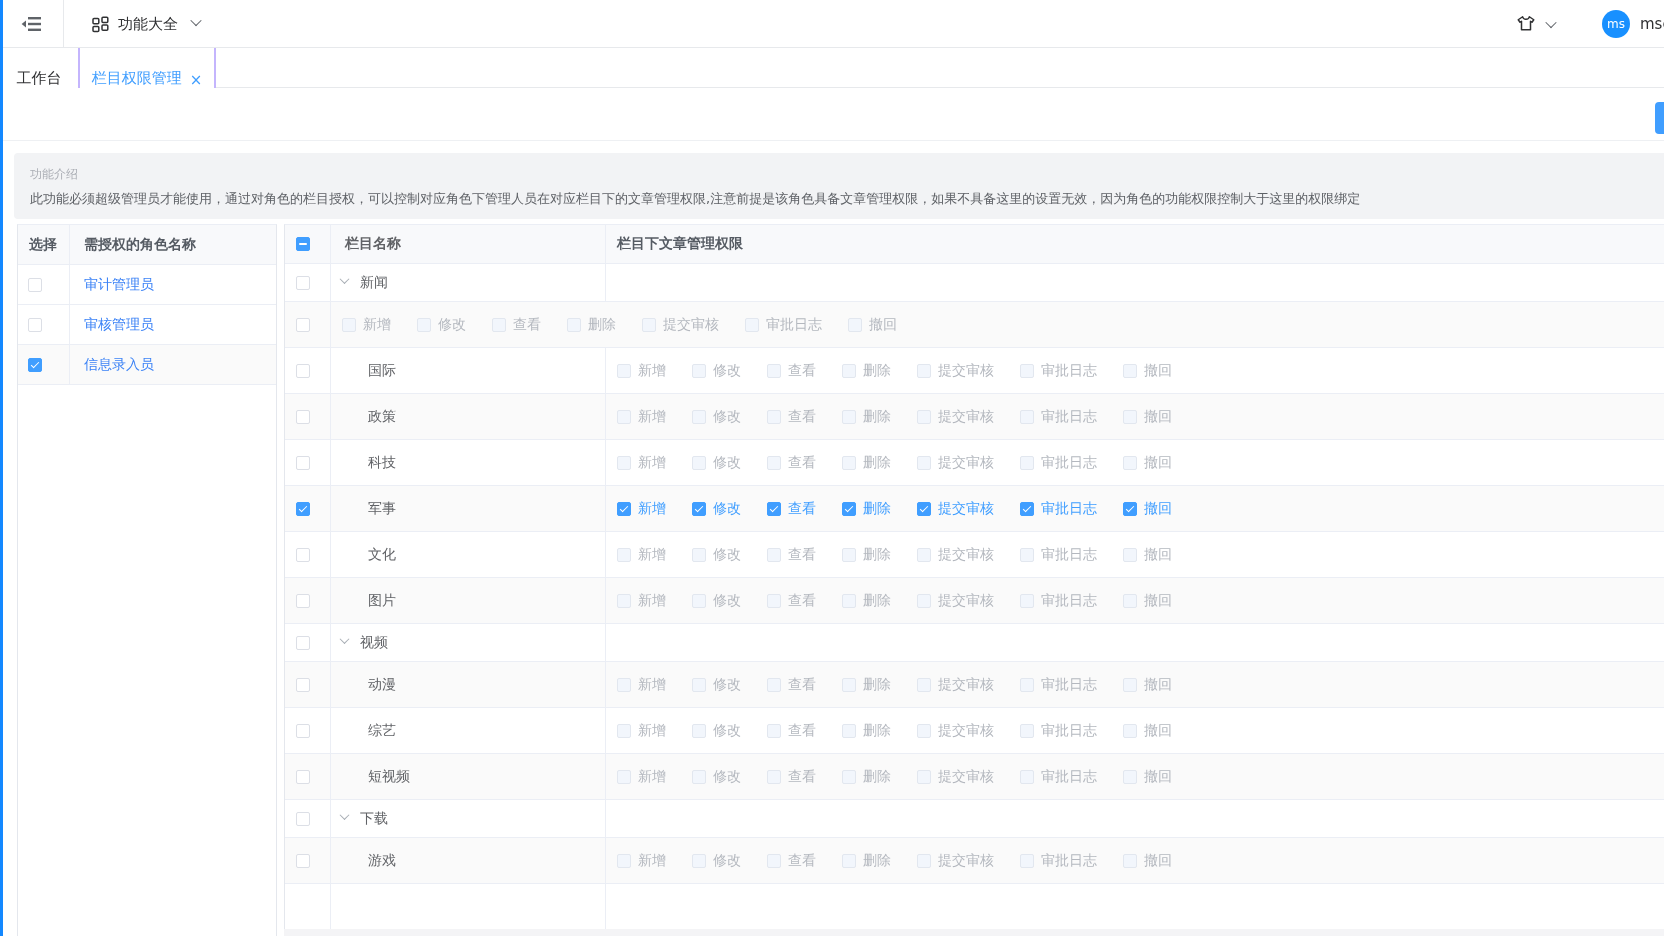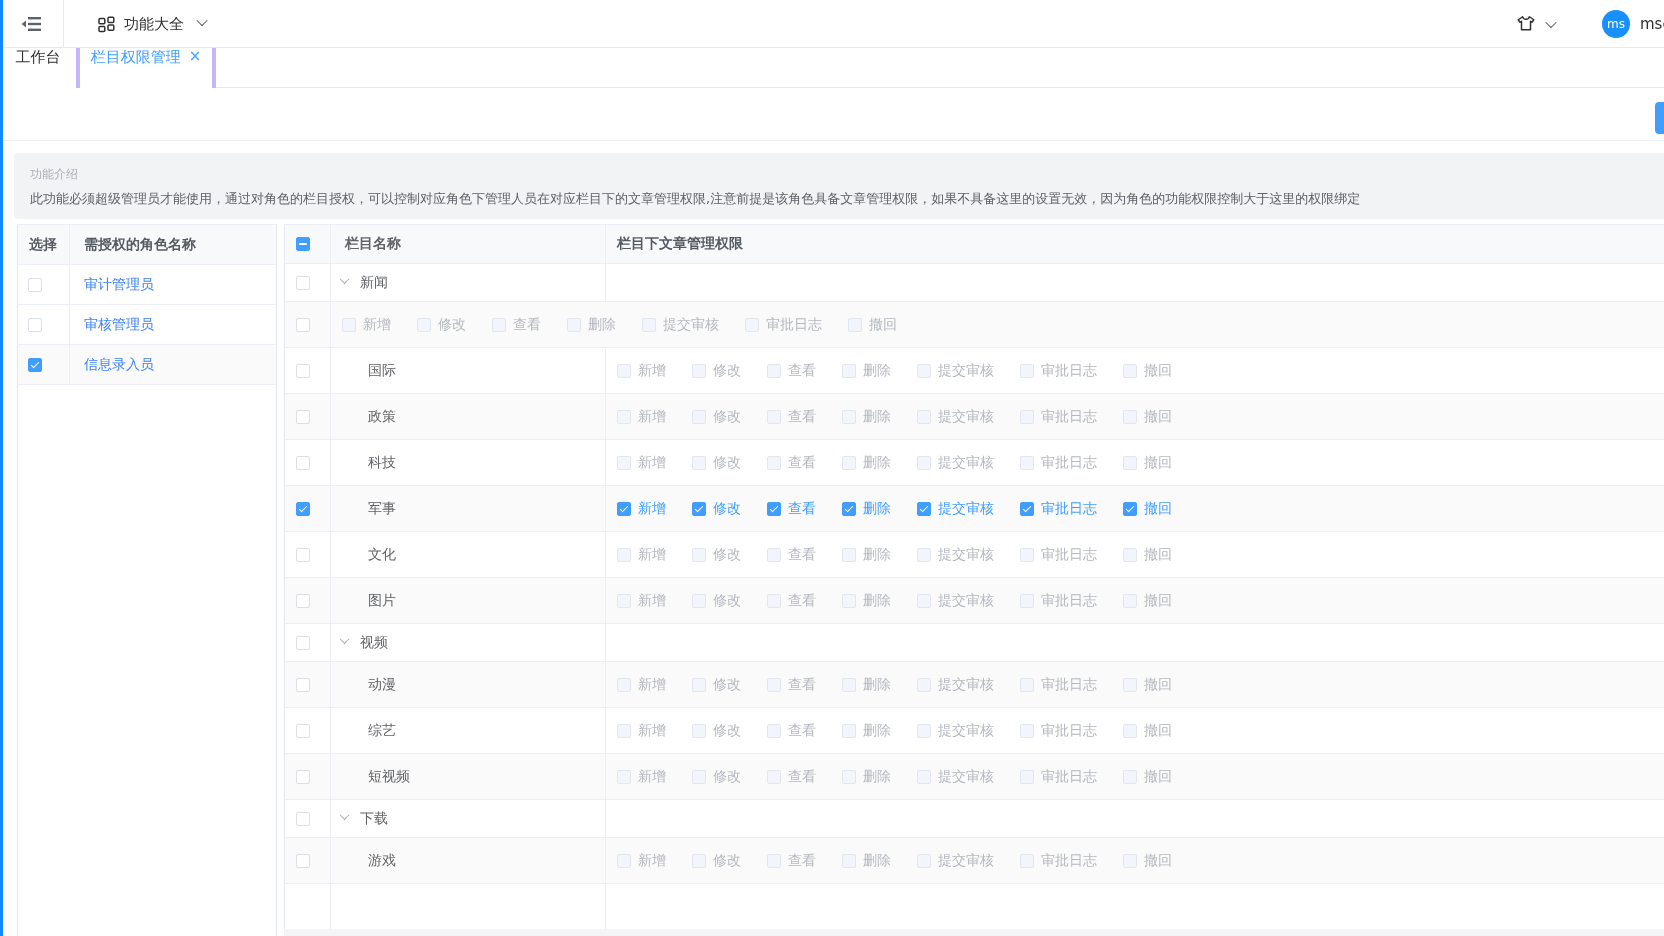--- a/index.html
+++ b/index.html
@@ -8,38 +8,38 @@
   #app { position:relative; width:1664px; height:936px; overflow:hidden; background:#fff; }
 
   
   .left-strip { position:absolute; left:0; top:0; width:3px; height:936px; z-index:50; }
 
   
   .topbar { position:absolute; left:0; top:0; width:1664px; height:48px; background:#fff;
     border-bottom:1px solid #e7e9ec; z-index:10; }
   .fold-btn { position:absolute; left:20px; top:15px; width:22px; height:18px; cursor:pointer; }
   .topbar-divider { position:absolute; left:63px; top:0; width:1px; height:48px; background:#e7e9ec; }
-  .app-switcher { position:absolute; left:98px; top:0; height:48px; display:flex; align-items:center; cursor:pointer; }
+  .app-switcher { position:absolute; left:92px; top:0; height:48px; display:flex; align-items:center; cursor:pointer; }
   .app-switcher .grid-ic { width:17px; height:17px; margin-right:9px; }
   .app-switcher .app-label { font-size:15px; color:#303133; }
   .chev-down { display:inline-block; width:8px; height:8px; border-right:1.5px solid #5f6368;
     border-bottom:1.5px solid #5f6368; transform:rotate(45deg) translate(-1px,-1px); }
   .app-switcher .chev-down { margin-left:14px; margin-top:-4px; }
   .theme-btn { position:absolute; left:1516px; top:14px; width:20px; height:20px; cursor:pointer; }
   .theme-chev { position:absolute; left:1547px; top:20px; cursor:pointer; }
   .avatar { position:absolute; left:1602px; top:10px; width:28px; height:28px; border-radius:50%;
     color:#fff; font-size:12px; display:flex; align-items:center; justify-content:center; }
   .username { position:absolute; left:1640px; top:0; height:48px; line-height:48px;
     font-size:15px; color:#303133; white-space:nowrap; }
 
   
   .tabbar { position:absolute; left:0; top:48px; width:1664px; height:40px; background:#fff;
     border-bottom:1px solid #e7e9ec; display:flex; z-index:9; }
-  .tab { height:40px; display:flex; align-items:flex-start; justify-content:center; gap:8px;
-    border-right:4px solid #c4b5fd; font-size:15px; color:#303133; cursor:pointer; background:#fff; }
+  .tab { height:40px; display:flex; align-items:flex-end; justify-content:center; gap:8px;
+    border-right:2px solid #c4b5fd; font-size:15px; color:#303133; cursor:pointer; background:#fff; }
   .tab.tab-workbench { width:80px; }
   .tab.tab-active { width:136px; color:#409eff; }
   .tab-close { font-size:15px; color:#409eff; line-height:1; margin-top:1px; cursor:pointer; }
 
   
   .primary-btn-cut { position:absolute; left:1655px; top:102px; width:60px; height:32px;
     border-radius:4px; border:none; cursor:pointer; }
   .content-hairline { position:absolute; left:0; top:140px; width:1664px; height:1px; background:#eef0f3; }
 
   

